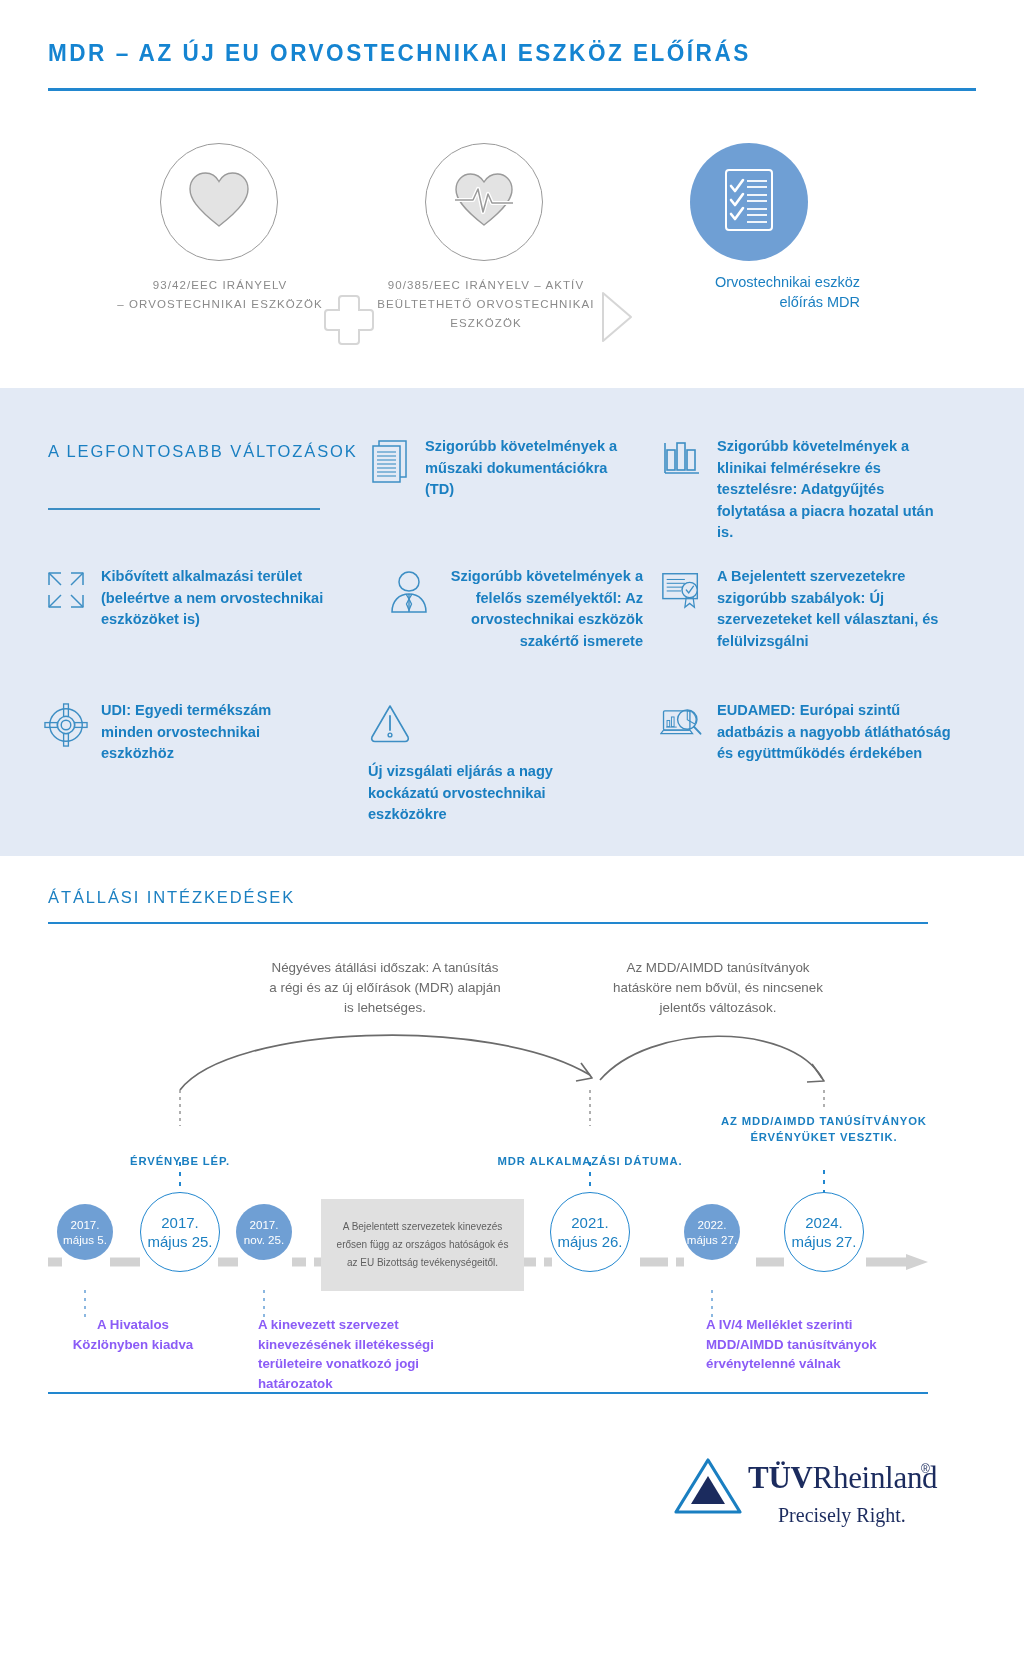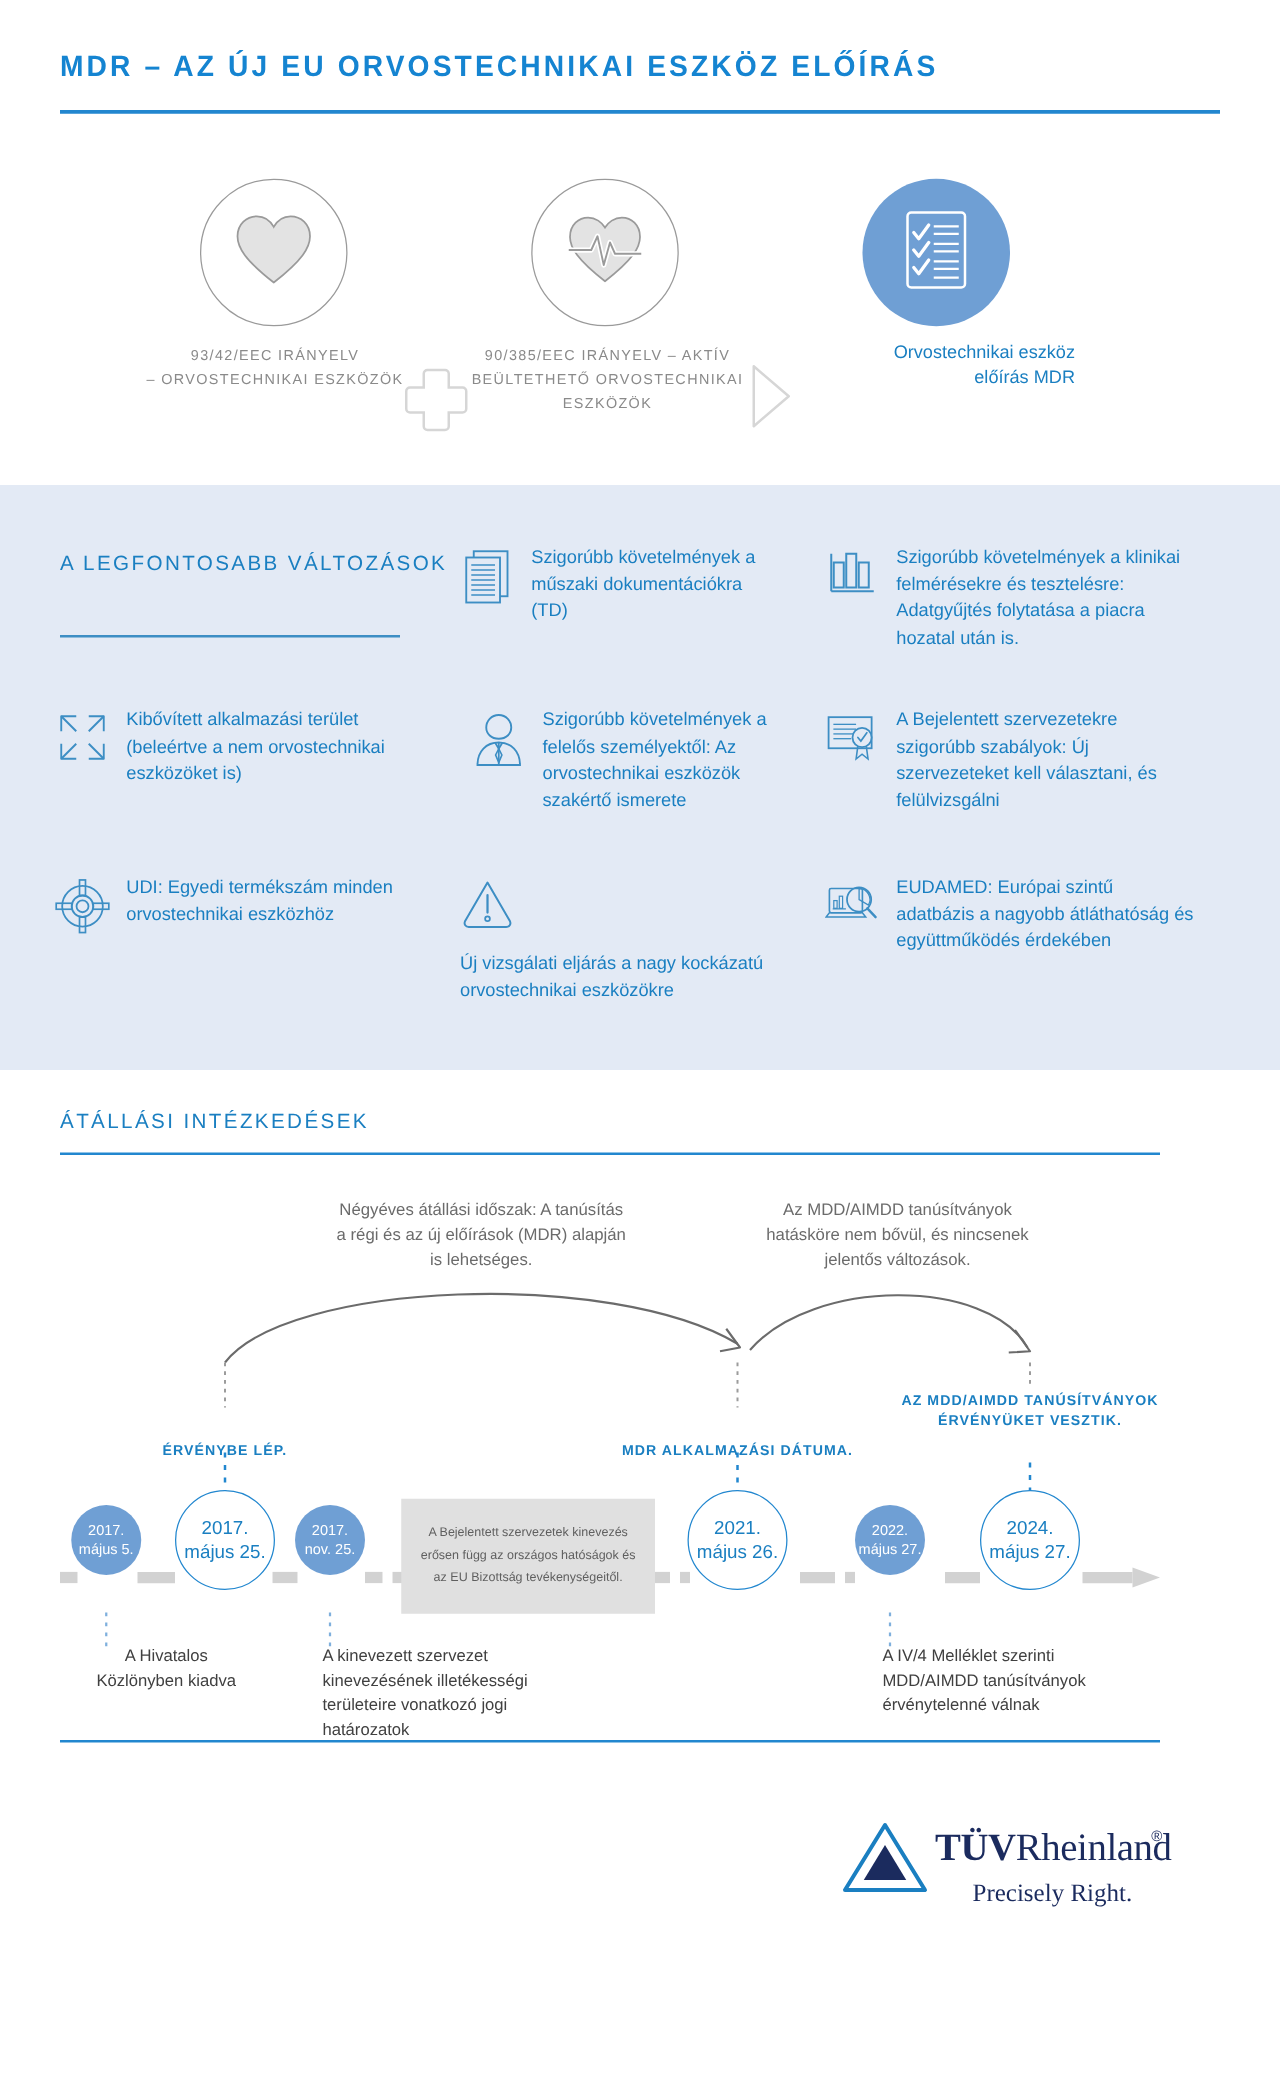--- a/index.html
+++ b/index.html
@@ -57,21 +57,21 @@
   .panel-title {
     position:absolute; left:48px; top:442px;
     color:#1a7fc1; font-size:16.5px; letter-spacing:1.9px;
     font-family:"Liberation Sans Narrow","Liberation Sans",sans-serif;
     font-weight:400;
   }
   .panel-rule {
     position:absolute; left:48px; top:508px; width:272px; height:1.6px;
     background:#3d8ec4;
   }
-  .feat { position:absolute; display:flex; gap:13px; align-items:flex-start; }
+  .feat { position:absolute; display:flex; gap:13px; align-items:flex-start;font-weight:bold; }
   .feat .ficon {
     flex:0 0 auto; width:44px; height:48px;
     display:flex; align-items:flex-start; justify-content:center;
     padding-top:2px;
   }
   .feat .ftext {
     color:#1a7fc1; font-size:14.6px; line-height:21.5px;
   }
 
   
@@ -112,21 +112,21 @@
     display:flex; align-items:center; justify-content:center;
     text-align:center; color:#ffffff; font-size:11.6px; line-height:15px;
   }
   .greybox {
     position:absolute; background:#e0e0e0;
     display:flex; align-items:center; justify-content:center;
     text-align:center; color:#5f5f5f; font-size:10px; line-height:18px;
     padding:8px 10px;
   }
   .desc-blue {
-    position:absolute; color:#404040; font-size:13.3px; line-height:19.5px;
+    position:absolute; color:#8b5cf6; font-size:13.3px; line-height:19.5px;font-weight:bold;
   }
 
   
   .logo { position:absolute; left:672px; top:1452px; width:280px; height:90px; }
   .logo-word {
     position:absolute; left:76px; top:8px;
     font-size:31px; color:#1b2b5e; letter-spacing:-0.3px; white-space:nowrap;
     font-family:"Liberation Serif", serif; font-weight:700;
   }
   .logo-word .thin { font-weight:400; }
@@ -255,21 +255,21 @@
           <path d="M17 39 L5 39 L5 27"></path>
             <path d="M5 39 L17 27"></path>
           <path d="M27 39 L39 39 L39 27"></path>
             <path d="M39 39 L27 27"></path>
         </g>
       </svg>
     </span>
     <span class="ftext">Kibővített alkalmazási terület (beleértve a nem orvostechnikai eszközöket is)</span>
   </div>
 
-  <div class="feat" style="left:377px; top:566px; width:256px;">
+  <div class="feat" style="left:387px; top:566px; width:256px;text-align:right;">
     <span class="ficon">
       <svg width="44" height="48" viewBox="0 0 44 48">
         <path d="M22 4 C28 4 32 9 32 14 C32 19 28 23 22 23 C16 23 12 19 12 14 C12 9 16 4 22 4 Z" fill="none" stroke="#3d8ec4" stroke-width="1.5"></path>
         <path d="M5 44 C5 33 12 26 22 26 C32 26 39 33 39 44 Z" fill="none" stroke="#3d8ec4" stroke-width="1.5"></path>
         <path d="M22 26 L22 44" stroke="#3d8ec4" stroke-width="1.4" fill="none"></path>
         <path d="M19 26 L22 31 L25 26" fill="none" stroke="#3d8ec4" stroke-width="1.4"></path>
         <path d="M22 31 L19.5 36 L22 42 L24.5 36 Z" fill="none" stroke="#3d8ec4" stroke-width="1.3"></path>
       </svg>
     </span>
     <span class="ftext">Szigorúbb követelmények a felelős személyektől: Az orvostechnikai eszközök szakértő ismerete</span>

